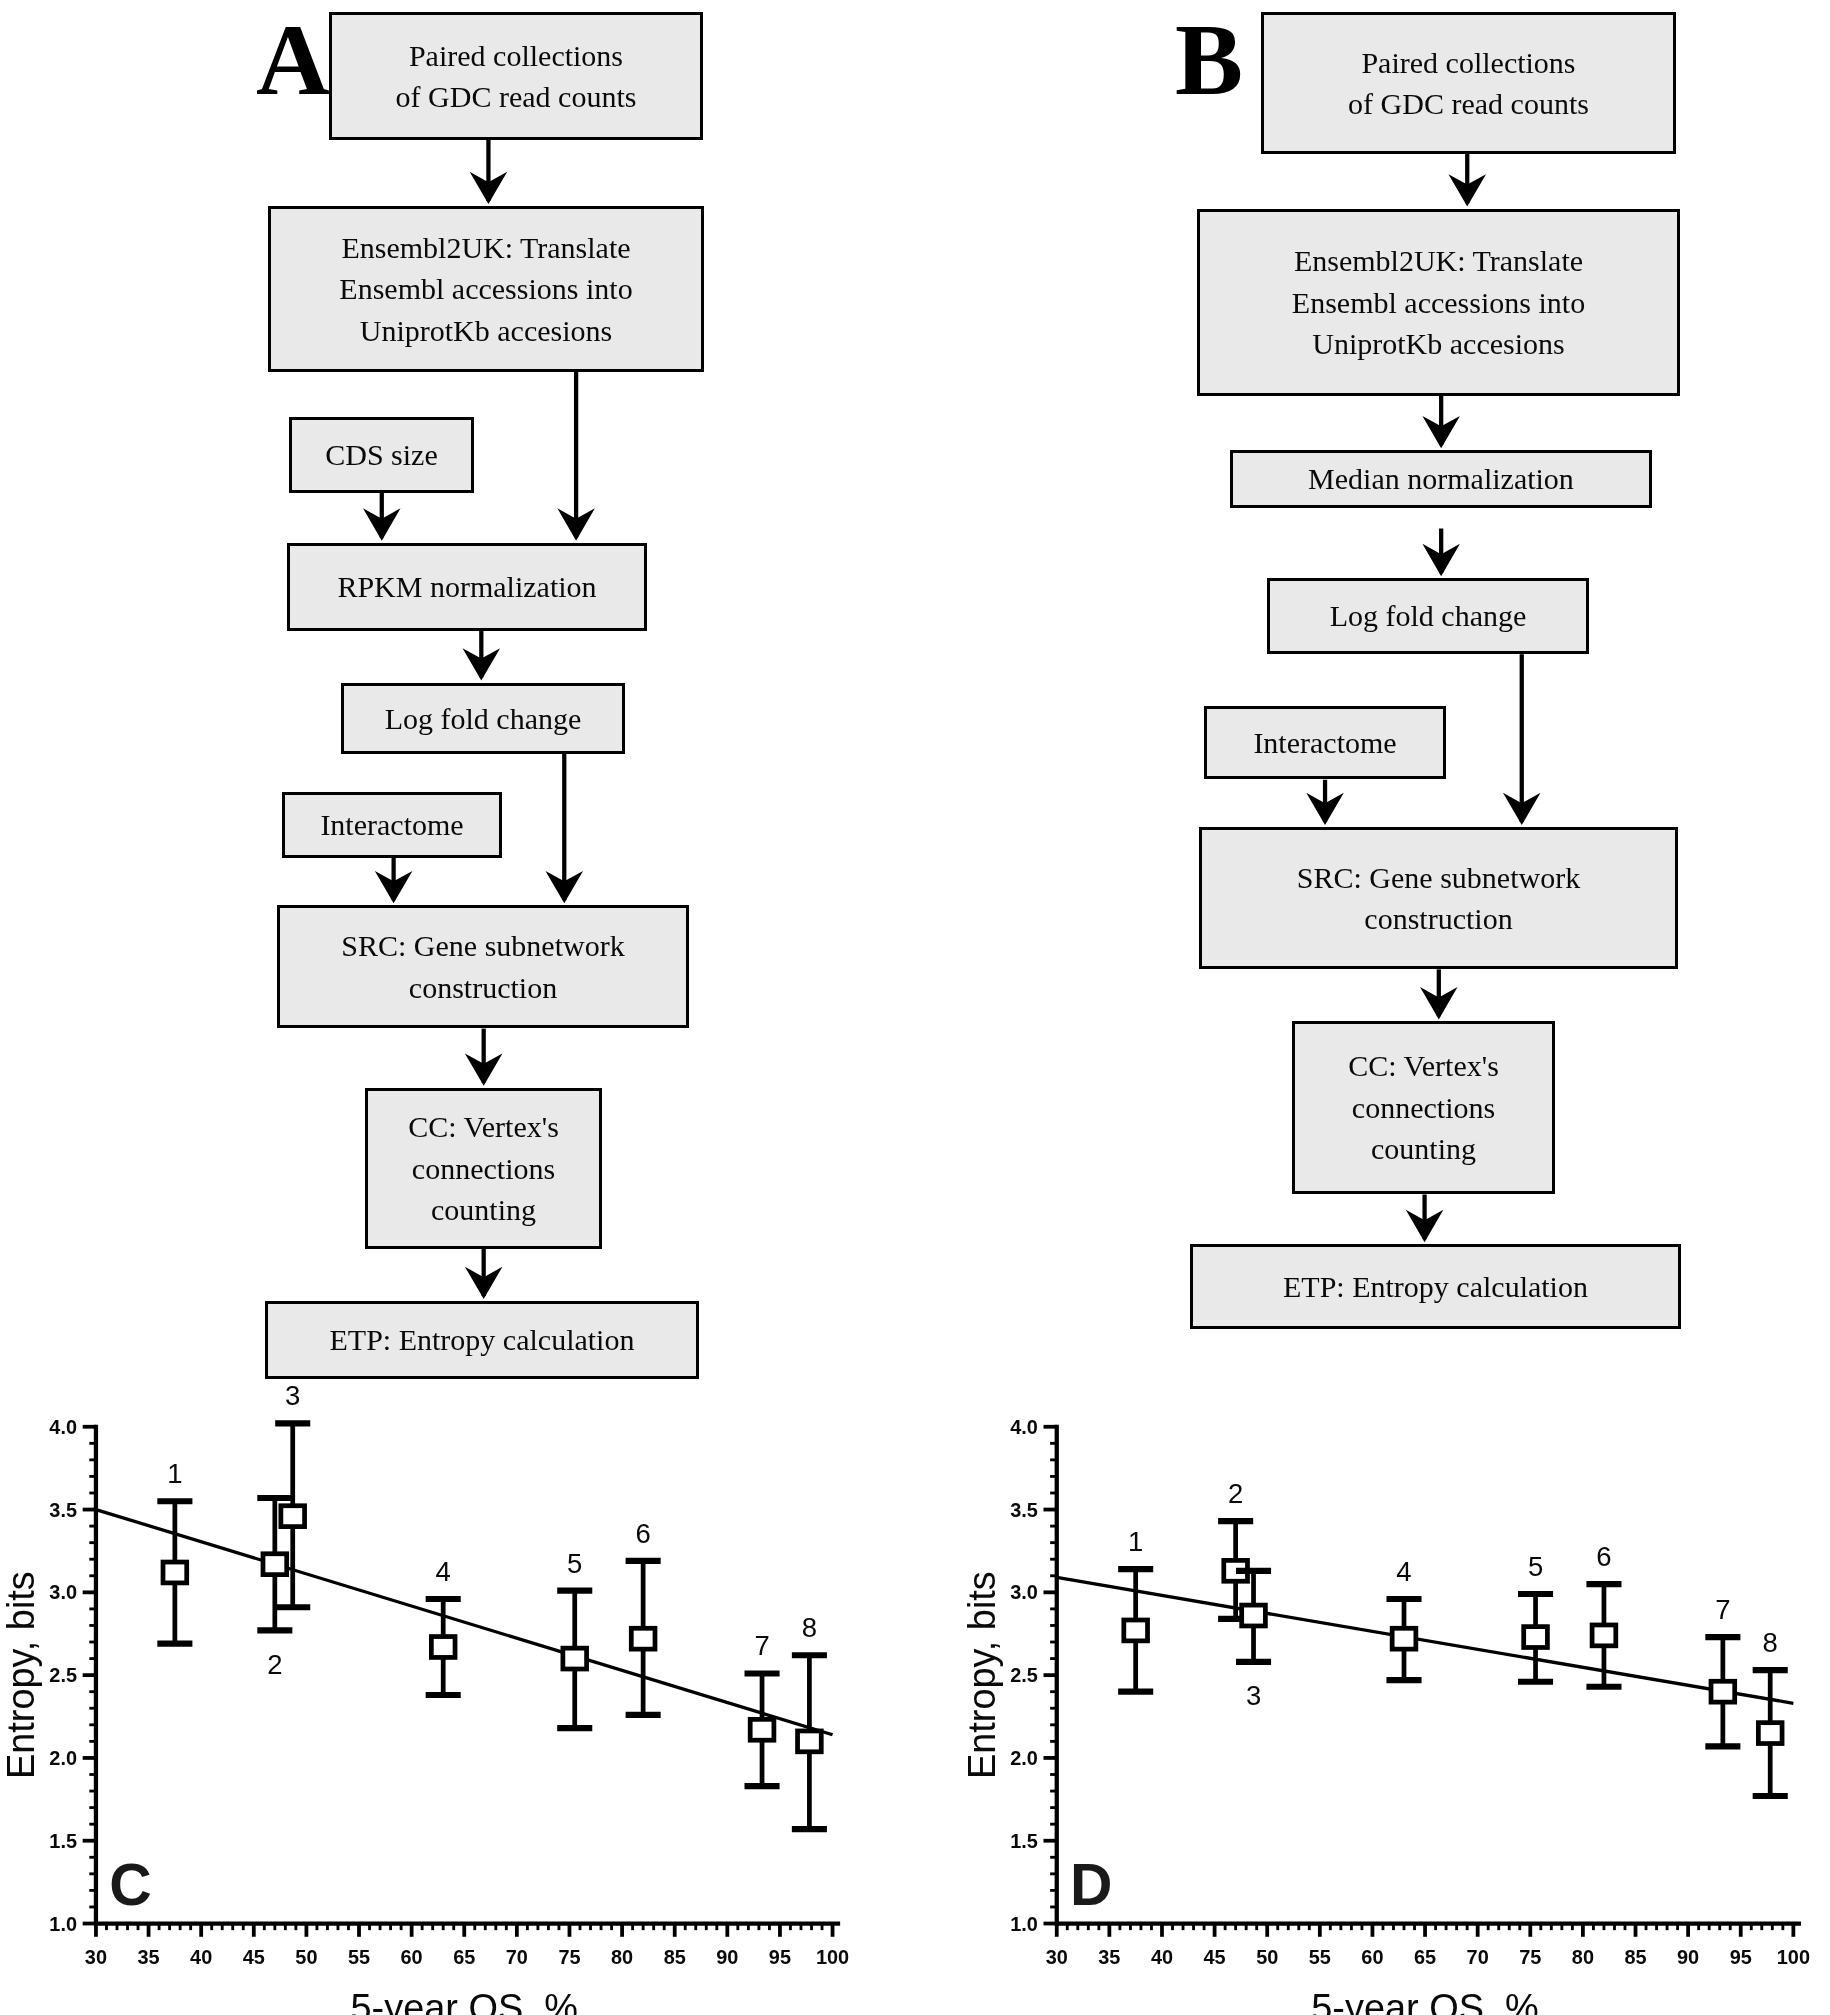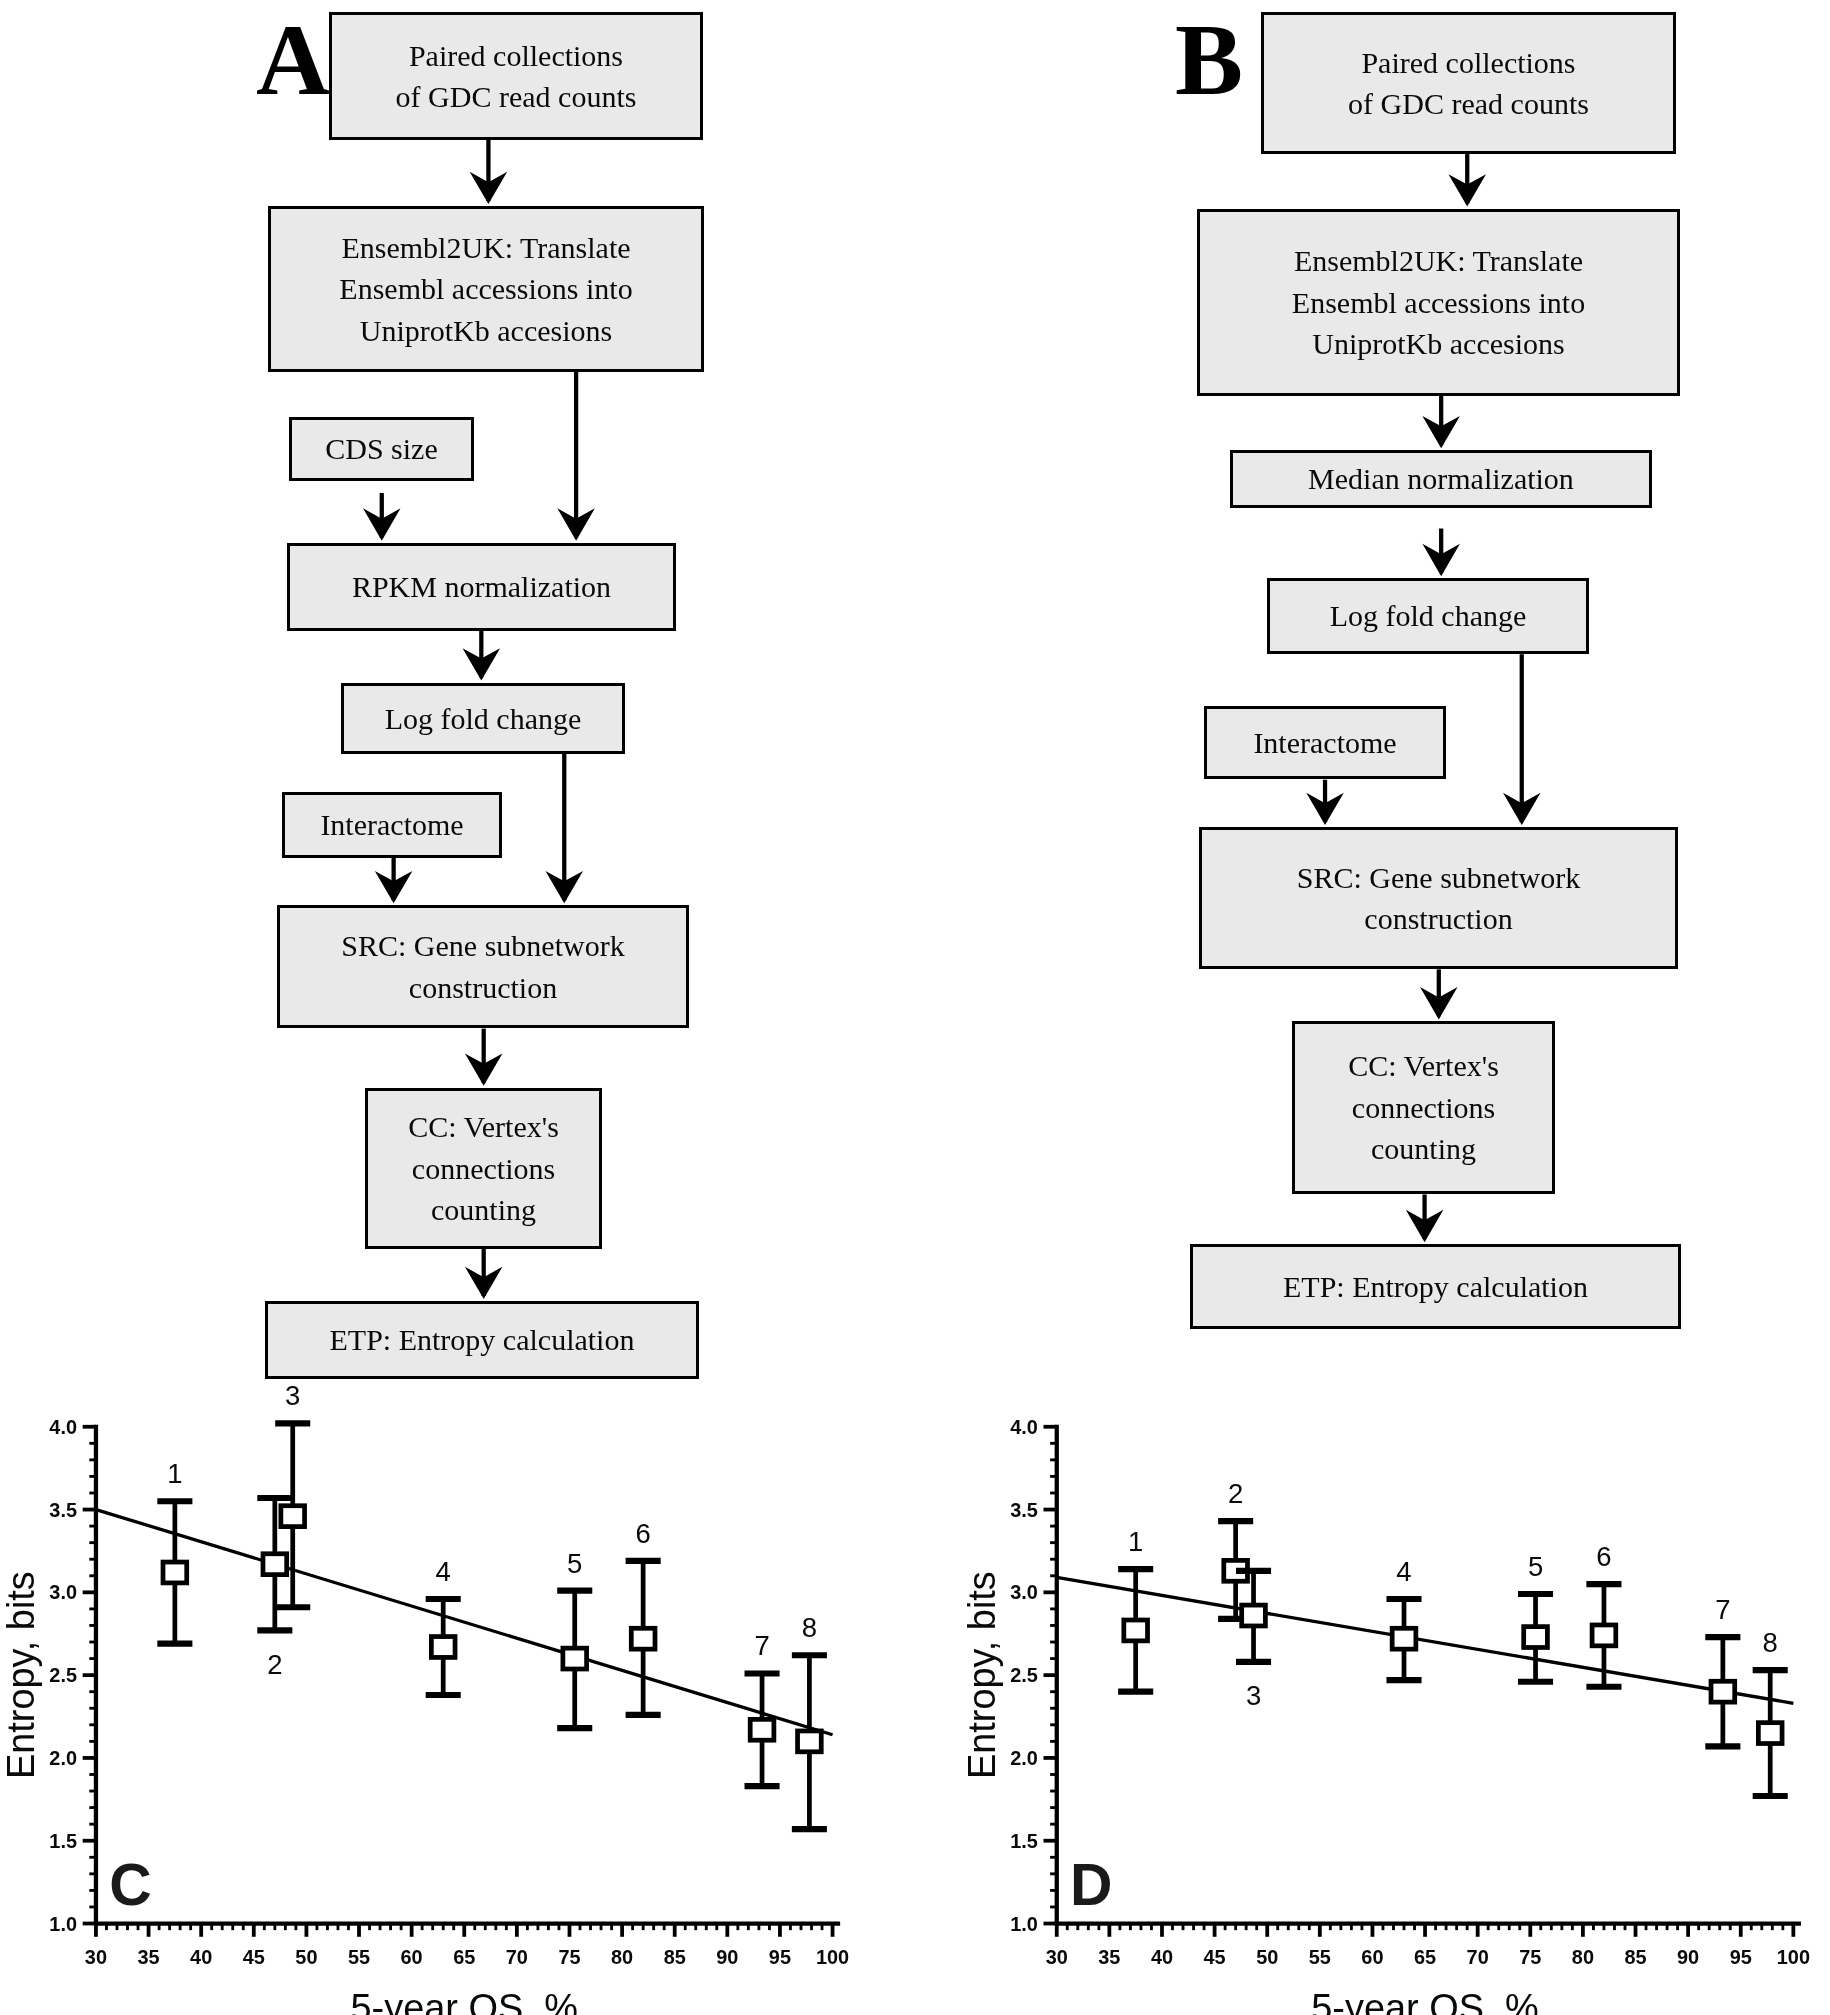--- a/index.html
+++ b/index.html
@@ -48,22 +48,22 @@
       <line x1="3005" y1="2520" x2="3005" y2="2614" marker-end="url(#ah)"></line>
     </g>
   </svg>
 
   <div class="fc-letter" style="left:256px;top:8.5px;">A</div>
   <div class="fc-box" style="left:329px;top:12px;width:374px;height:128px;">Paired collections
 of GDC read counts</div>
   <div class="fc-box" style="left:268px;top:206px;width:436px;height:166px;">Ensembl2UK: Translate
 Ensembl accessions into
 UniprotKb accesions</div>
-  <div class="fc-box" style="left:289px;top:417px;width:185px;height:64px;">CDS size</div>
-  <div class="fc-box" style="left:287px;top:543px;width:389px;height:88px;">RPKM normalization</div>
+  <div class="fc-box" style="left:289px;top:417px;width:185px;height:76px;">CDS size</div>
+  <div class="fc-box" style="left:287px;top:543px;width:360px;height:88px;">RPKM normalization</div>
   <div class="fc-box" style="left:341px;top:683px;width:284px;height:71px;">Log fold change</div>
   <div class="fc-box" style="left:282px;top:792px;width:220px;height:66px;">Interactome</div>
   <div class="fc-box" style="left:277px;top:905px;width:412px;height:123px;">SRC: Gene subnetwork
 construction</div>
   <div class="fc-box" style="left:365px;top:1088px;width:237px;height:161px;">CC: Vertex's
 connections
 counting</div>
   <div class="fc-box" style="left:265px;top:1301px;width:434px;height:78px;">ETP: Entropy calculation</div>
 
   <div class="fc-letter" style="left:1175px;top:8.5px;">B</div>

